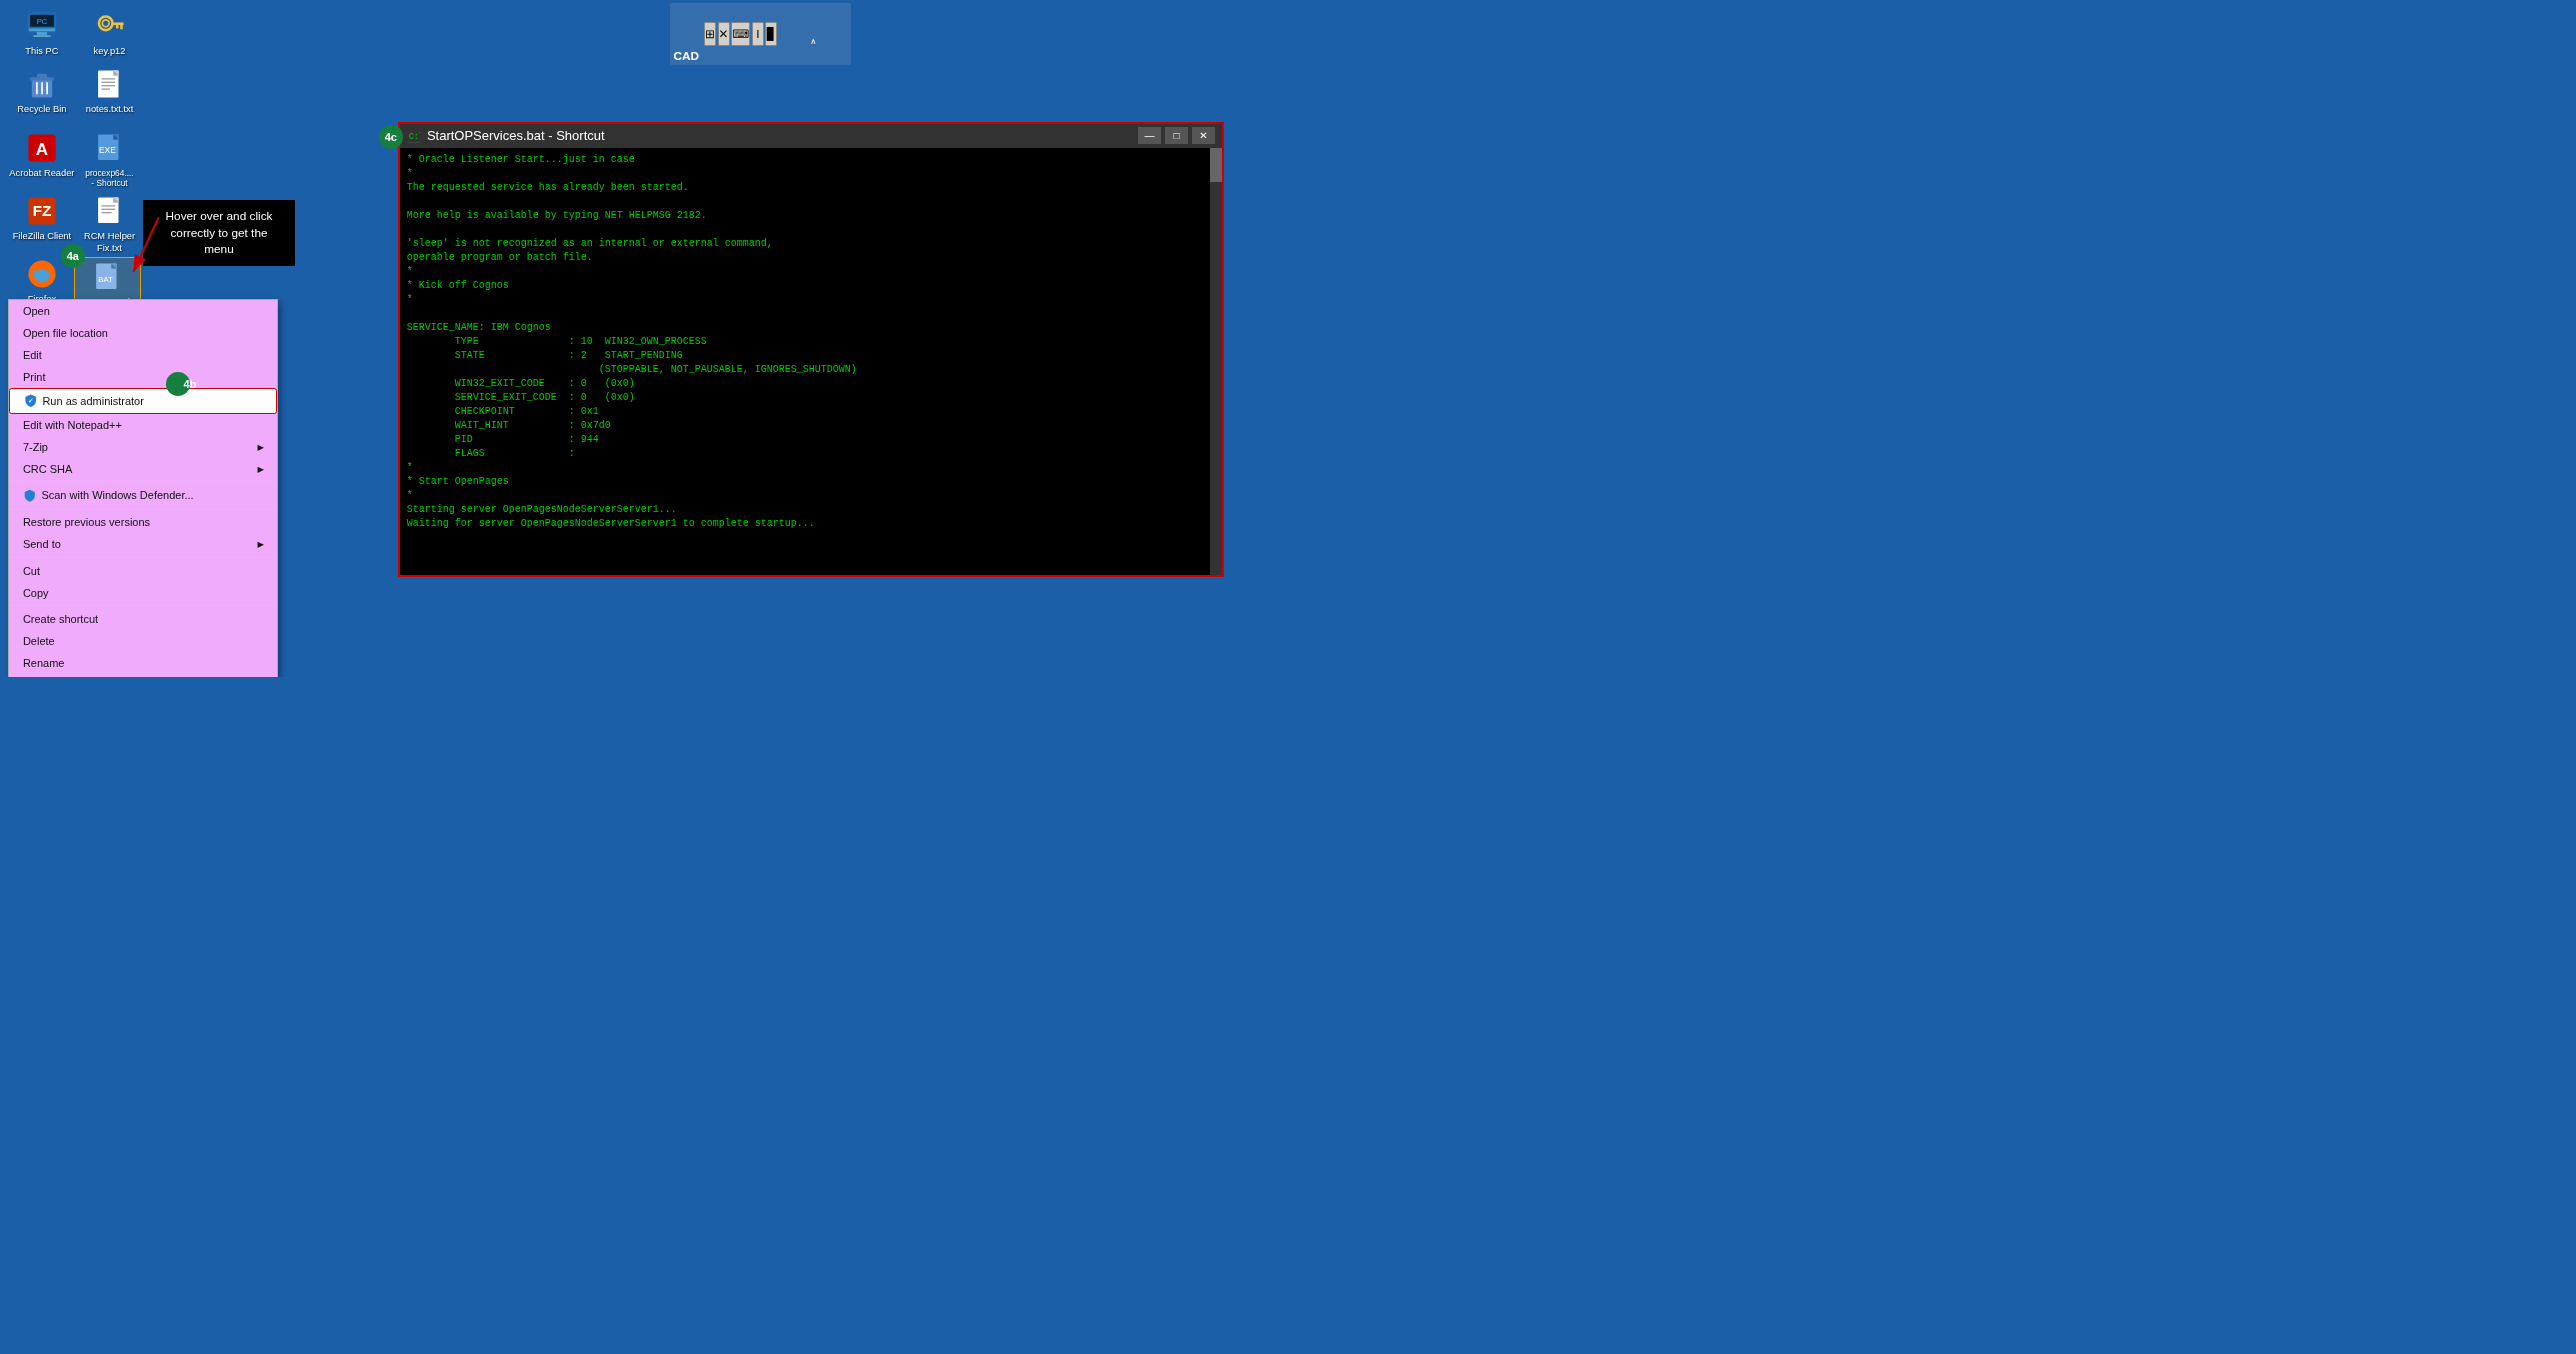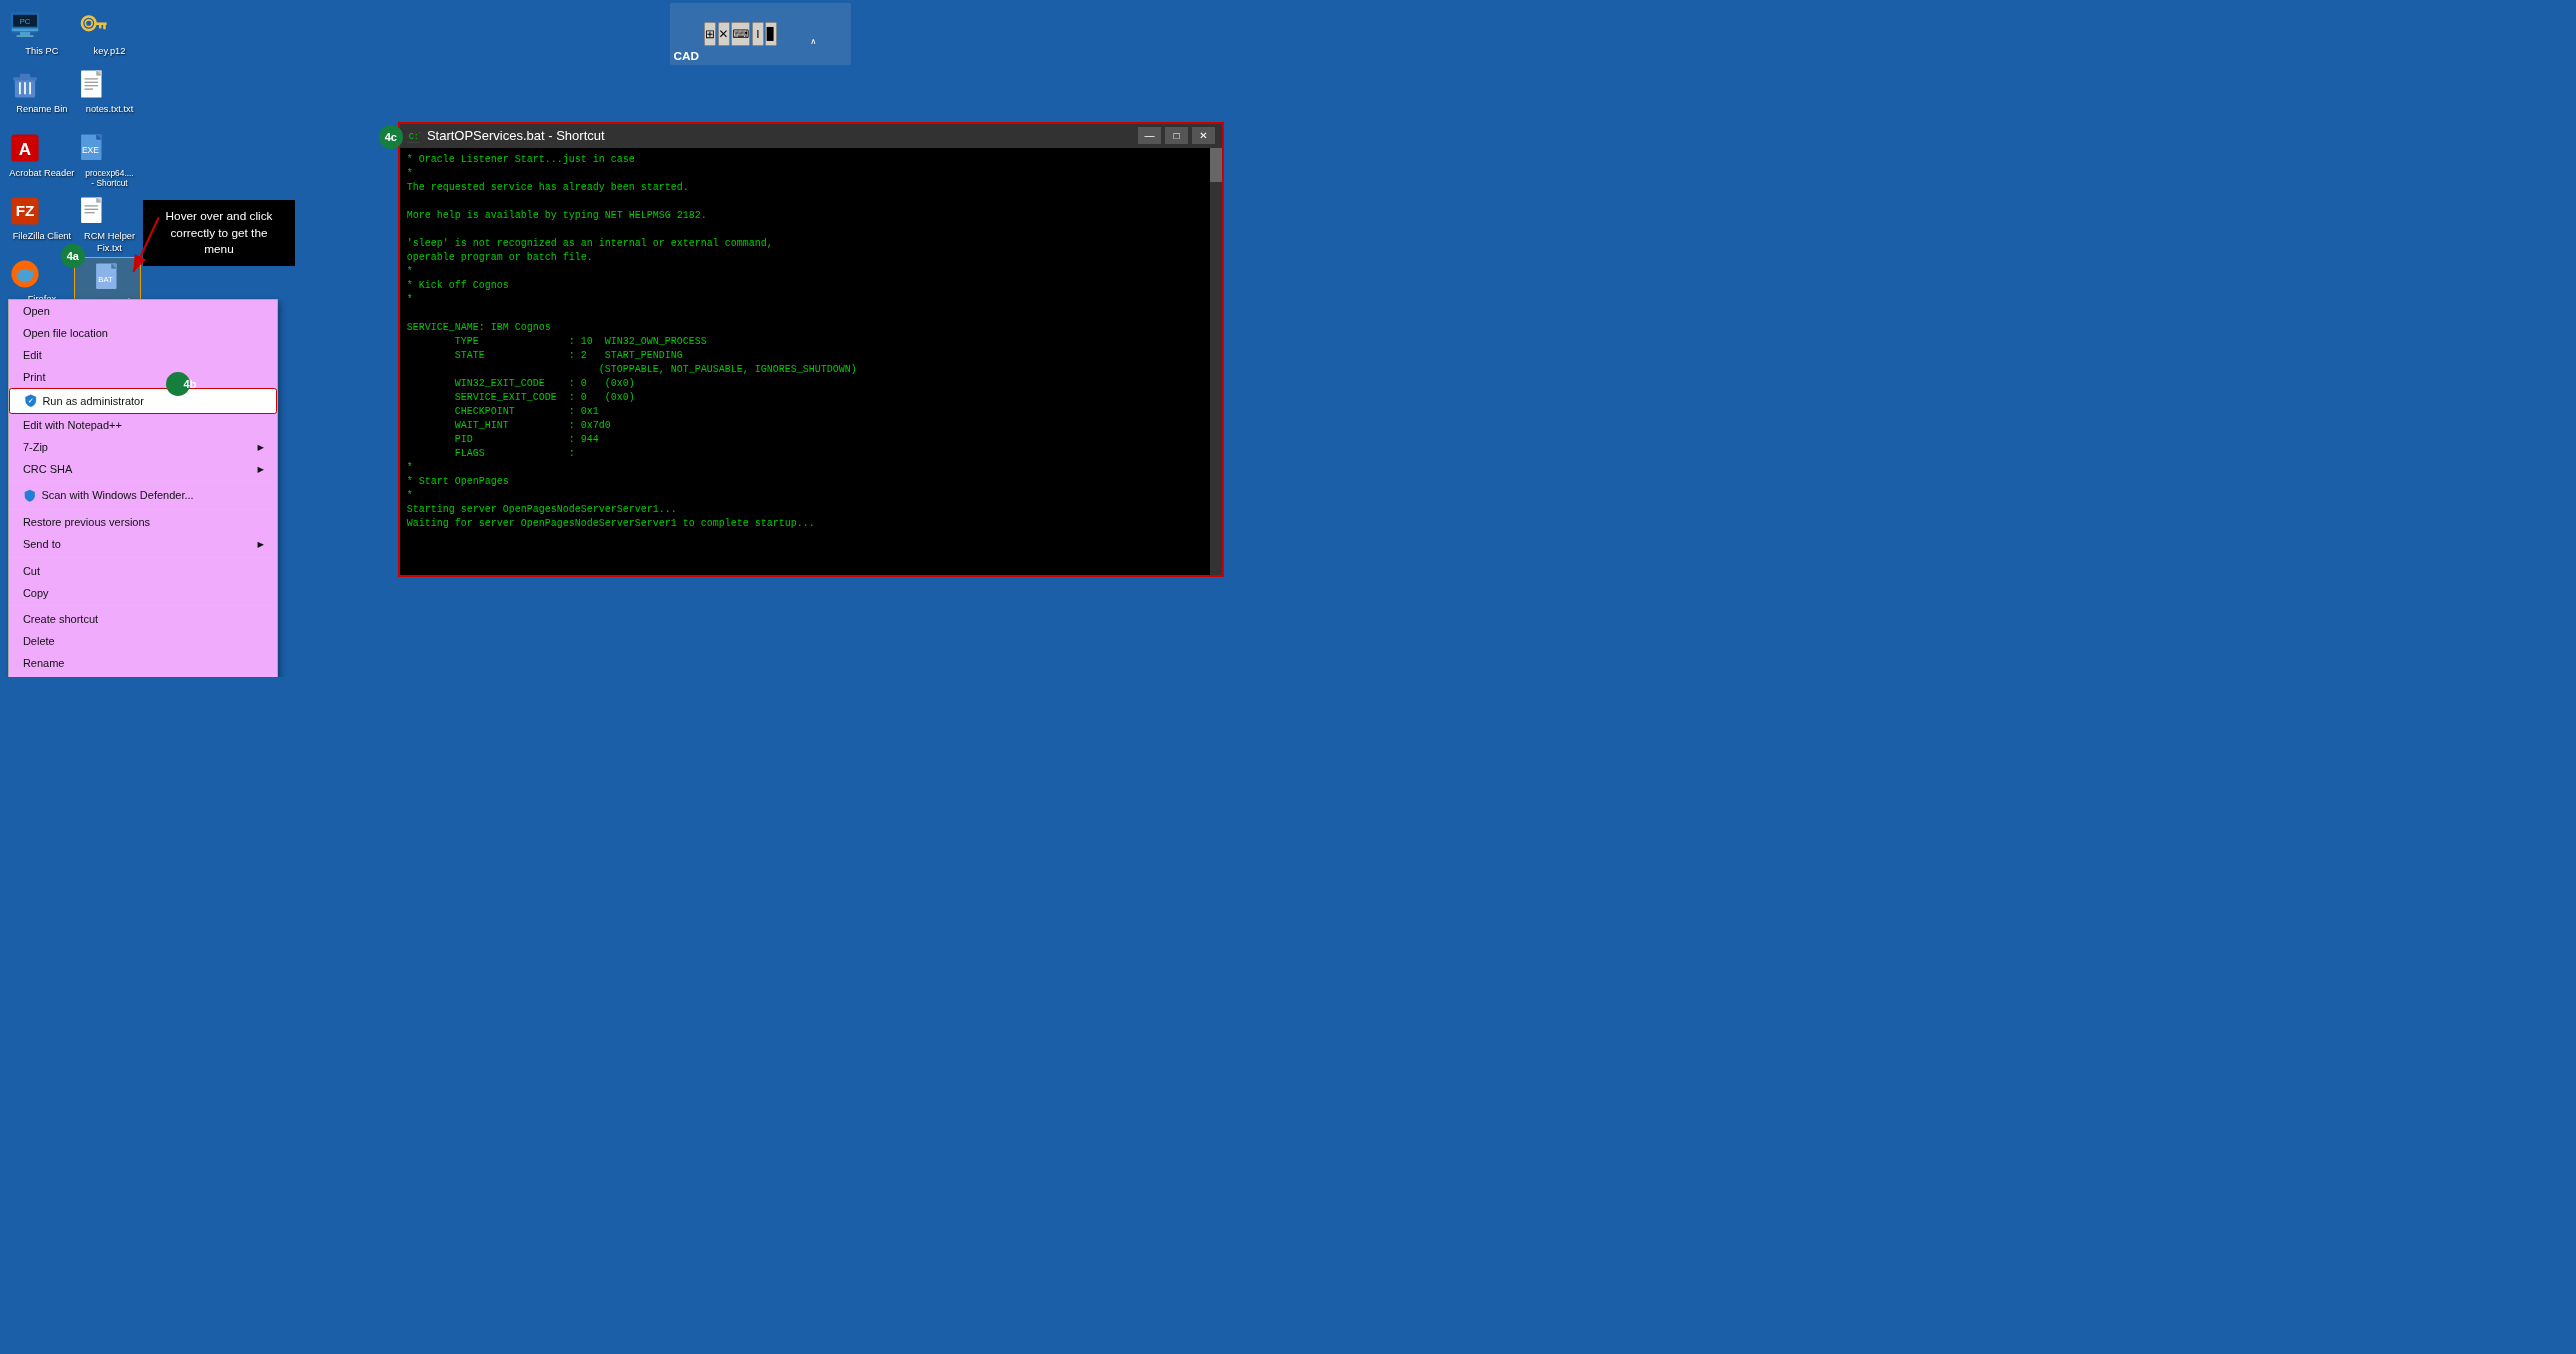--- a/index.html
+++ b/index.html
@@ -10,20 +10,21 @@
       font-family: 'Segoe UI', Arial, sans-serif;
       overflow: hidden;
       position: relative;
       user-select: none;
     }
 
     
     .desktop-icon {
       display: flex;
       flex-direction: column;
+      align-items: center;
       width: 67px;
       position: absolute;
       cursor: pointer;
       color: white;
       text-align: center;
     }
     .desktop-icon .icon-img {
       width: 34px;
       height: 34px;
       margin-bottom: 3.4px;
@@ -283,21 +284,21 @@
 
 <div class="desktop-icon icon-recycle">
   <svg class="icon-img" viewBox="0 0 40 40">
     <rect x="8" y="14" width="24" height="22" rx="2" fill="#5588cc"></rect>
     <rect x="6" y="12" width="28" height="4" rx="1" fill="#4477bb"></rect>
     <rect x="14" y="8" width="12" height="5" rx="1" fill="#4477bb"></rect>
     <line x1="14" y1="18" x2="14" y2="32" stroke="white" stroke-width="2"></line>
     <line x1="20" y1="18" x2="20" y2="32" stroke="white" stroke-width="2"></line>
     <line x1="26" y1="18" x2="26" y2="32" stroke="white" stroke-width="2"></line>
   </svg>
-  <span class="icon-label">Rename Bin</span>
+  <span class="icon-label">Recycle Bin</span>
 </div>
 
 <div class="desktop-icon icon-notes">
   <svg class="icon-img" viewBox="0 0 40 40">
     <rect x="6" y="4" width="24" height="32" rx="1" fill="white"></rect>
     <polygon points="24,4 30,4 30,10 24,10" fill="#ccc"></polygon>
     <polygon points="24,4 30,10 24,10" fill="#aaa"></polygon>
     <line x1="10" y1="14" x2="26" y2="14" stroke="#999" stroke-width="1.5"></line>
     <line x1="10" y1="18" x2="26" y2="18" stroke="#999" stroke-width="1.5"></line>
     <line x1="10" y1="22" x2="26" y2="22" stroke="#999" stroke-width="1.5"></line>

